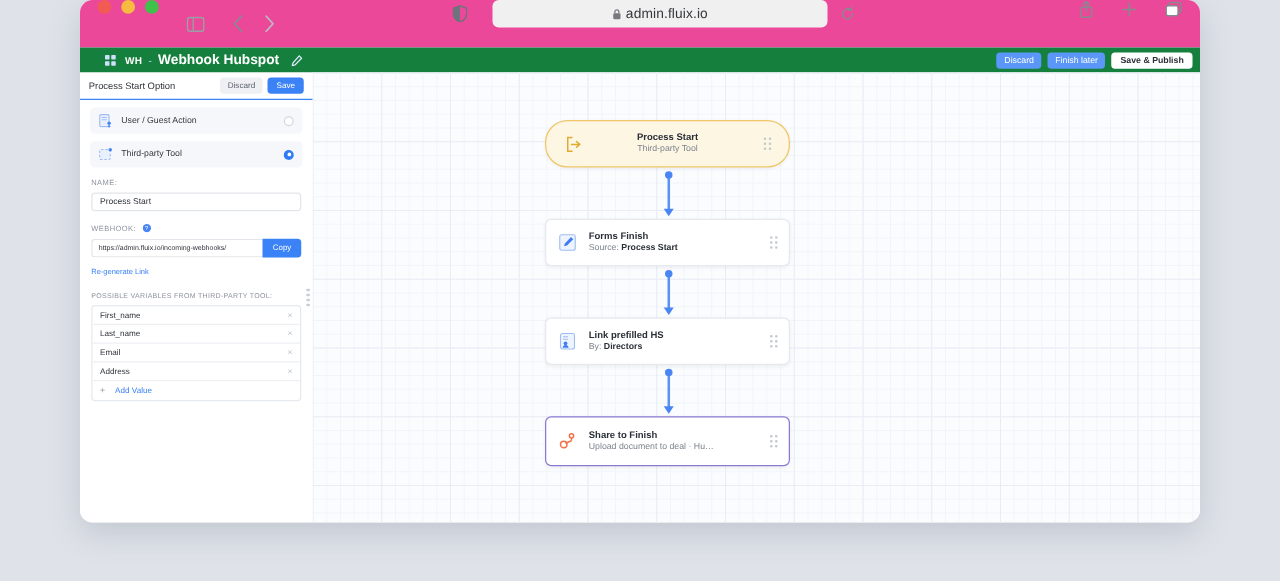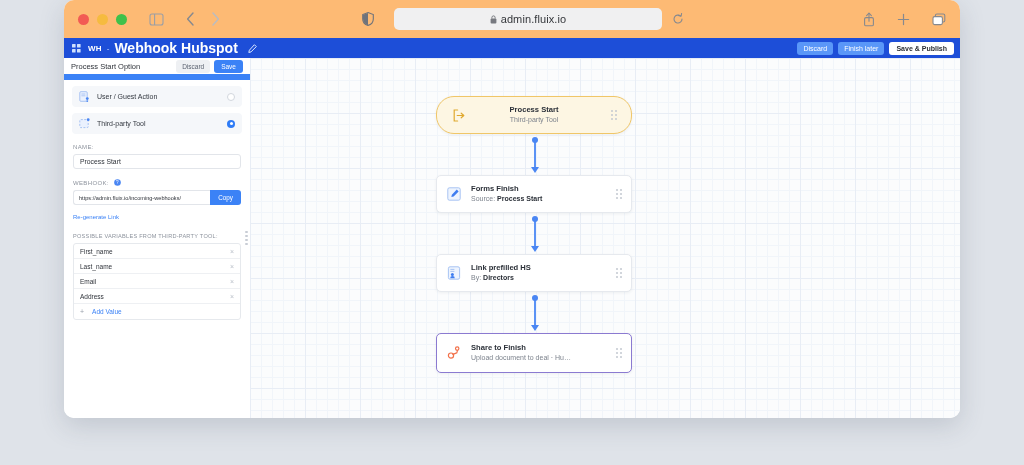--- a/index.html
+++ b/index.html
@@ -12,22 +12,22 @@
   #root { position: relative; width: 1024px; height: 465px; }
 
   
   .window {
     position: absolute; left: 64px; top: 0; width: 896px; height: 418px;
     background: #fff; border-radius: 10px;
     box-shadow: 0 8px 26px rgba(60,72,95,.18);
     overflow: hidden;
   }
   .chrome {
-    position: relative; height: 38px; background: #fdba74;
-    display: flex; align-items: center;
+    position: relative; height: 38px; background: #ec4899;
+    display: flex; 
   }
   .traffic { display: flex; gap: 8px; margin-left: 14px; }
   .dot { width: 11px; height: 11px; border-radius: 50%; }
   .dot.r { background: #f25b54; }
   .dot.y { background: #f6bb3f; }
   .dot.g { background: #3fc14a; }
 
   .chrome-icon { color: #8d9199; display: flex; align-items: center; justify-content: center; }
   .sidebar-toggle { margin-left: 22px; }
   .navs { display: flex; gap: 16px; margin-left: 22px; }
@@ -39,46 +39,46 @@
     display: flex; align-items: center; justify-content: center; position: relative;
   }
   .urlbar .lock { margin-right: 4px; color: #77797f; display: flex; }
   .urltext { font-size: 11px; color: #35373b; letter-spacing: .1px; }
   .reload { position: absolute; right: -22px; color: #86898f; }
 
   .chrome-right { position: absolute; right: 14px; display: flex; gap: 22px; align-items: center; }
 
   
   .appbar {
-    height: 20px; background: #1d4ed8; display: flex; align-items: center;
-    padding: 0 0; position: relative;
+    height: 20px; background: #15803d; display: flex; align-items: center;
+    padding: 0 12px; position: relative;
   }
   .appbar .grid-ico { margin-left: 8px; margin-right: 7px; display: flex; }
   .crumb { color: #fff; font-size: 8px; font-weight: bold; letter-spacing: .2px; }
   .crumb-sep { color: #c4d9fd; font-size: 8px; margin: 0 5px; }
-  .crumb-title { color: #fff; font-size: 14px; font-weight: bold; text-align: right; }
+  .crumb-title { color: #fff; font-size: 11px; font-weight: bold; text-align: right; }
   .pencil { margin-left: 10px; display: flex; }
   .appbar-right { position: absolute; right: 6px; display: flex; gap: 5px; align-items: center; }
   .btn-ghost {
     font-size: 7px; color: #ffffff; background: #5a97f8; border: none;
     border-radius: 3px; padding: 3px 6px; font-family: inherit; cursor: pointer;
   }
   .btn-white {
     font-size: 7px; color: #2b2f36; background: #fff; border: none;
     border-radius: 3px; padding: 3px 7px; font-family: inherit; font-weight: 600; cursor: pointer;
   }
 
   
   .body { display: flex; height: 360px; position: relative; }
 
   
   .panel { width: 186px; background: #fff; position: relative; z-index: 3; }
   .panel-head {
     height: 22px; display: flex; align-items: center; padding: 0 7px;
-    border-bottom: 6px solid #3b82f6;
+    border-bottom: 1px solid #3b82f6;
   }
   .panel-title { font-size: 7.5px; color: #2f333a; flex: 1; }
   .mini-ghost {
     font-size: 6.5px; color: #5b6270; background: #eef0f3; border: none;
     border-radius: 3px; padding: 3px 6px; margin-left: 4px; font-family: inherit; cursor: pointer;
   }
   .mini-blue {
     font-size: 6.5px; color: #fff; background: #3b82f6; border: none;
     border-radius: 3px; padding: 3px 7px; margin-left: 4px; font-family: inherit; cursor: pointer;
   }

